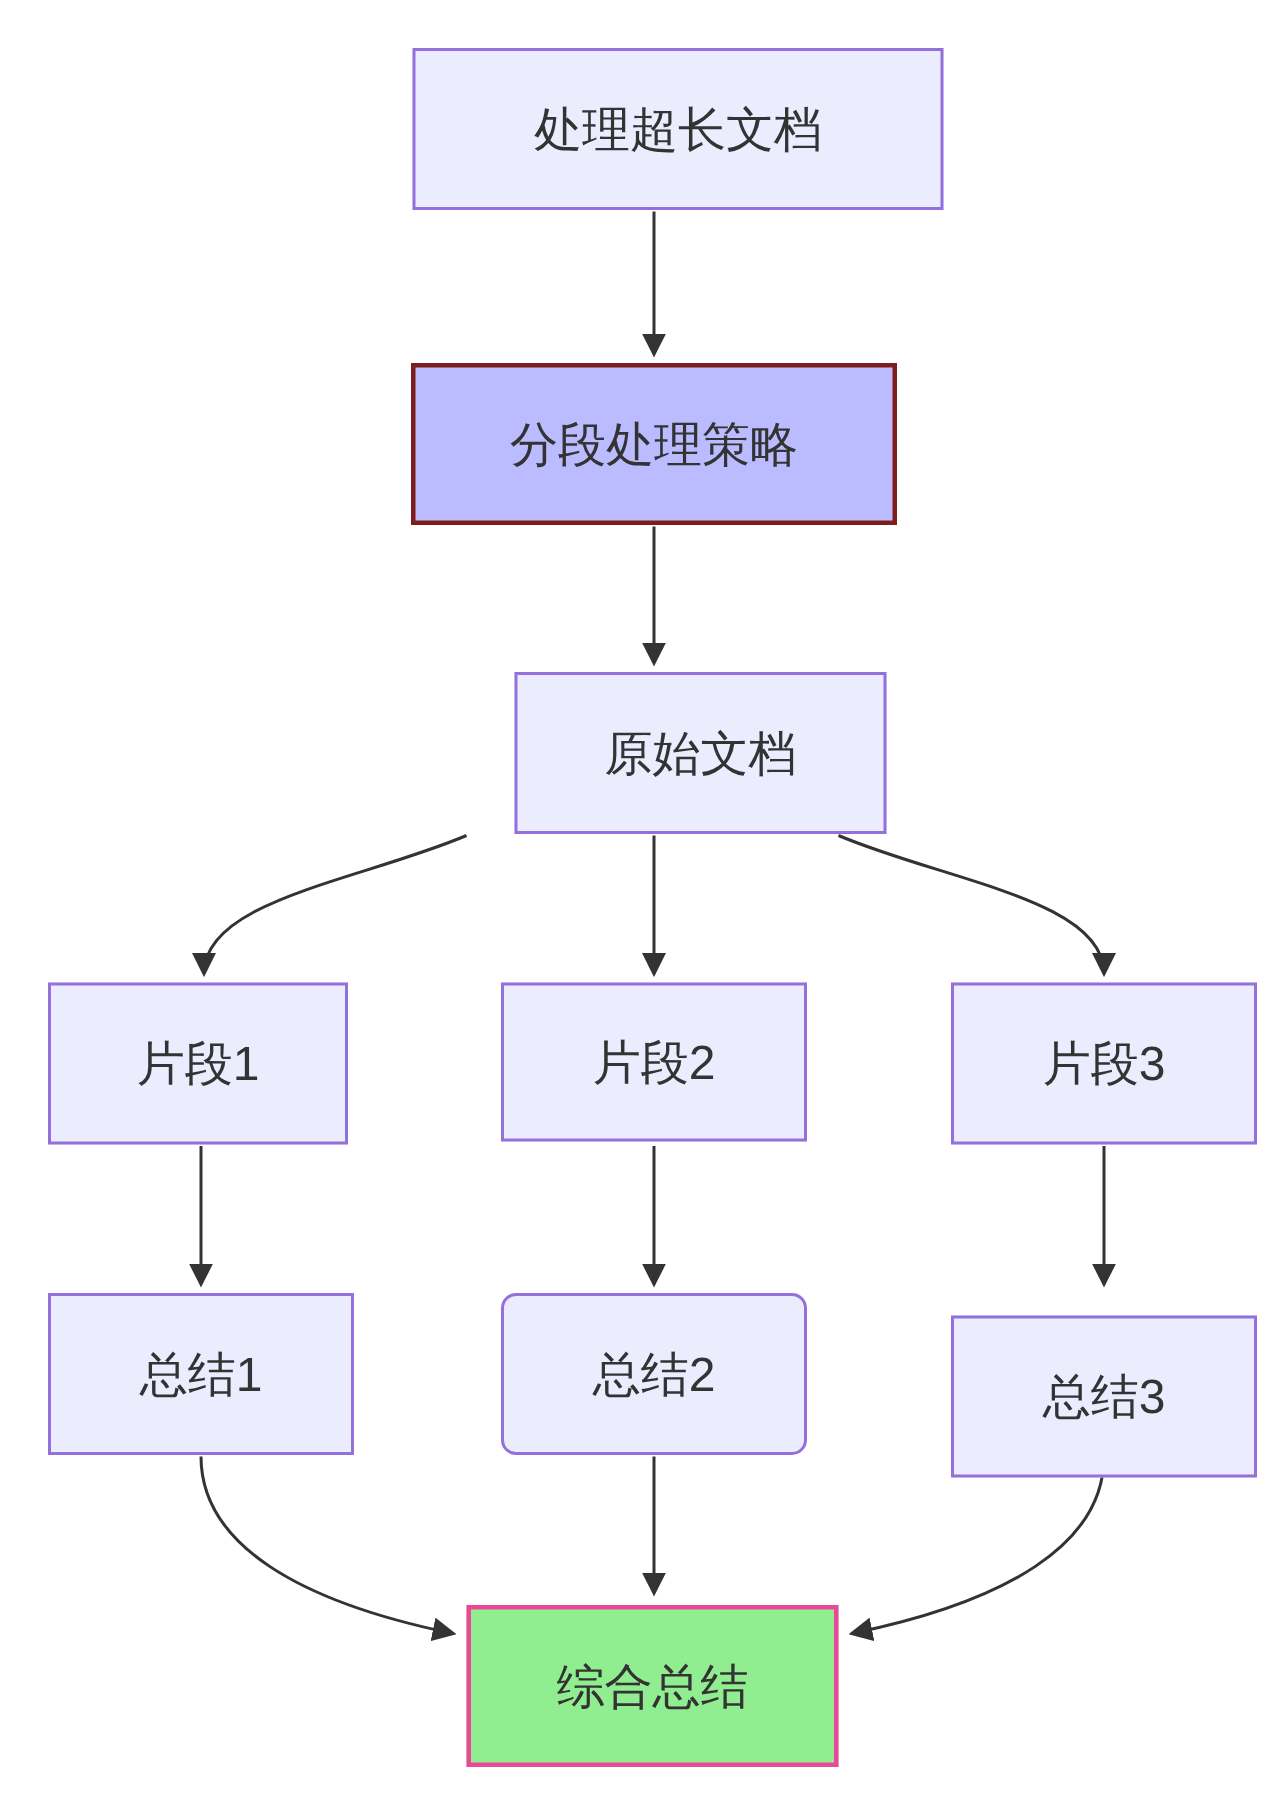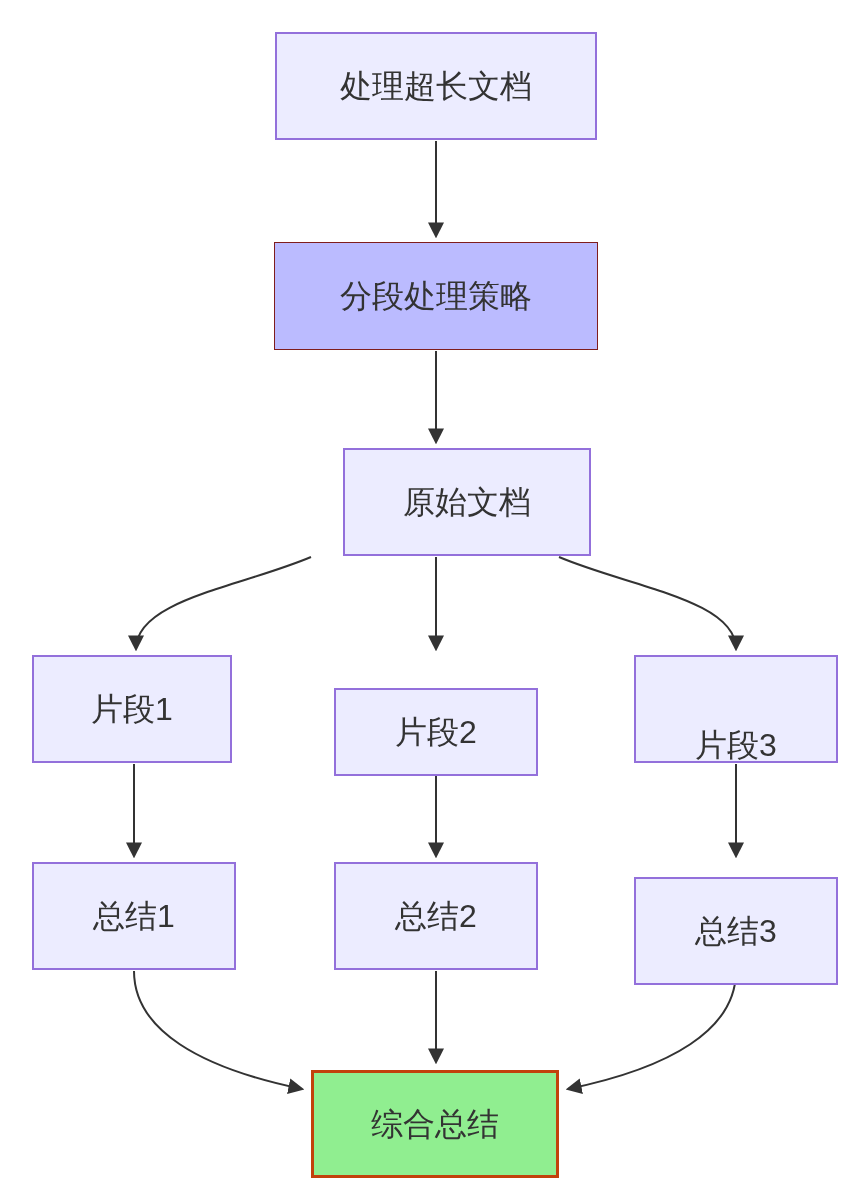--- a/index.html
+++ b/index.html
@@ -30,36 +30,36 @@
     justify-content: center;
     background: #ECECFF;
     border: 2px solid #9370DB;
     color: #333333;
     font-size: 32px;
     line-height: 1;
     white-space: nowrap;
   }
   .node.emphasis {
     background: #BBBBFF;
-    border: 1px solid #7f1d1d;
+    border: 3px solid #7f1d1d;
     font-family: Liberation Serif, serif;
   }
   .node.success {
     background: #90EE90;
-    border: 3px solid #c2410c;
+    border: 3px solid #ec4899;
   }
   
-  #node-root          { left: 275px; top: 32px;   width: 322px; height: 108px; }
+  #node-root          { left: 275px; top: 32px;   width: 354px; height: 108px; }
   #node-strategy      { left: 274px; top: 242px;  width: 324px; height: 108px; }
   #node-source-doc    { left: 311px; top: 448px;  width: 248px; height: 108px; margin-left: 32px; }
   #node-fragment1     { left: 32px;  top: 655px;  width: 200px; height: 108px; }
-  #node-fragment2     { left: 334px; top: 655px;  width: 204px; height: 88px; margin-top: 33px; }
-  #node-fragment3     { left: 634px; top: 655px;  width: 204px; height: 108px; align-items: flex-end; }
+  #node-fragment2     { left: 334px; top: 655px;  width: 204px; height: 106px; }
+  #node-fragment3     { left: 634px; top: 655px;  width: 204px; height: 108px; }
   #node-summary1      { left: 32px;  top: 862px;  width: 204px; height: 108px; }
-  #node-summary2      { left: 334px; top: 862px;  width: 204px; height: 108px; }
+  #node-summary2      { left: 334px; top: 862px;  width: 204px; height: 108px; border-radius: 10px; }
   #node-summary3      { left: 634px; top: 862px;  width: 204px; height: 108px; margin-top: 15px; }
   #node-final-summary { left: 311px; top: 1070px; width: 248px; height: 108px; }
 </style>
 </head>
 <body>
 
 <div class="canvas">
 
   <svg class="edges" viewBox="0 0 852 1196" xmlns="http://www.w3.org/2000/svg">
     <defs>

